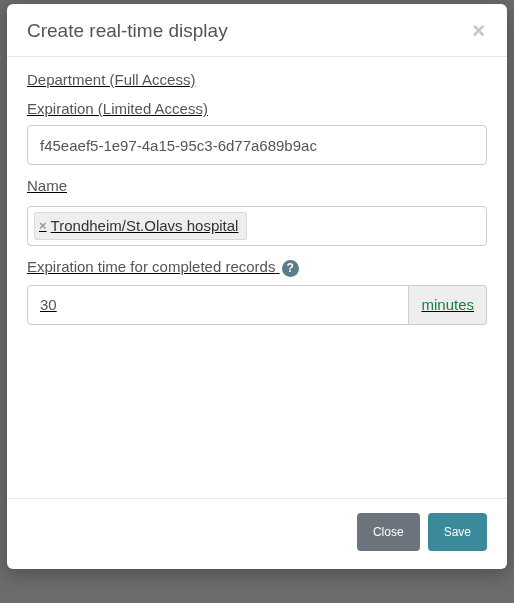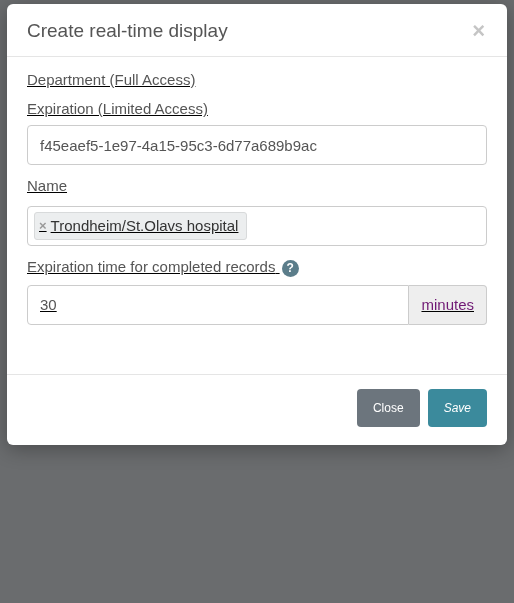--- a/index.html
+++ b/index.html
@@ -6,21 +6,21 @@
   html, body {
     margin: 0; padding: 0;
     width: 514px; height: 603px;
     font-family: -apple-system, BlinkMacSystemFont, "Segoe UI", Helvetica, Arial, sans-serif;
     background: #6a6c6e;
     overflow: hidden;
   }
   .modal {
     position: absolute;
     left: 7px; top: 4px;
-    width: 500px; height: 441px;
+    width: 500px; height: 565px;
     background: #fff;
     border-radius: 6px;
     box-shadow: 0 4px 20px rgba(0,0,0,0.3);
     display: flex;
     flex-direction: column;
   }
   .modal-header {
     padding: 16px 20px 14px 20px;
     border-bottom: 1px solid #e5e5e5;
     display: flex;
@@ -73,21 +73,21 @@
   .input-addon {
     height: 40px;
     padding: 16px 12px;
     display: flex;
     align-items: center;
     background: #eee;
     border: 1px solid #ccc;
     border-left: none;
     border-top-right-radius: 4px;
     border-bottom-right-radius: 4px;
-    color: #701a75;
+    color: #15803d;
     font-size: 15px;
   }
   .input-addon.btn { cursor: pointer; }
   .tag-container {
     width: 100%;
     min-height: 40px;
     padding: 5px 6px;
     border: 1px solid #ccc;
     border-radius: 4px;
     display: flex;
@@ -137,21 +137,21 @@
   .btn {
     height: 38px;
     padding: 0 16px;
     font-size: 12px;
     border: none;
     border-radius: 4px;
     cursor: pointer;
     color: #fff;
   }
   .btn-secondary { background: #6c757d; }
-  .btn-primary { background: #3b8a9c; font-style: italic; }
+  .btn-primary { background: #3b8a9c; }
   .pencil-svg { width:15px; height:15px; fill:#555; }
 </style>
 </head>
 <body>
 
 <div class="modal">
 
   <div class="modal-header">
     <div class="modal-title">Create real-time display</div>
     <div class="close-x">×</div>

